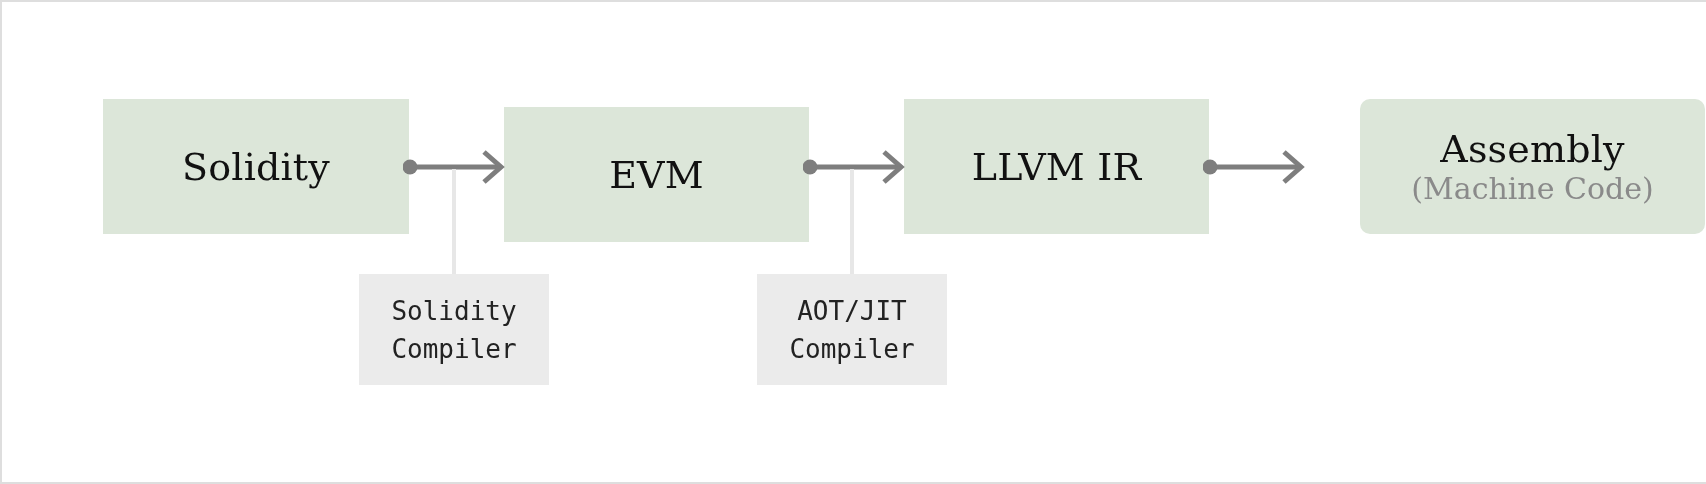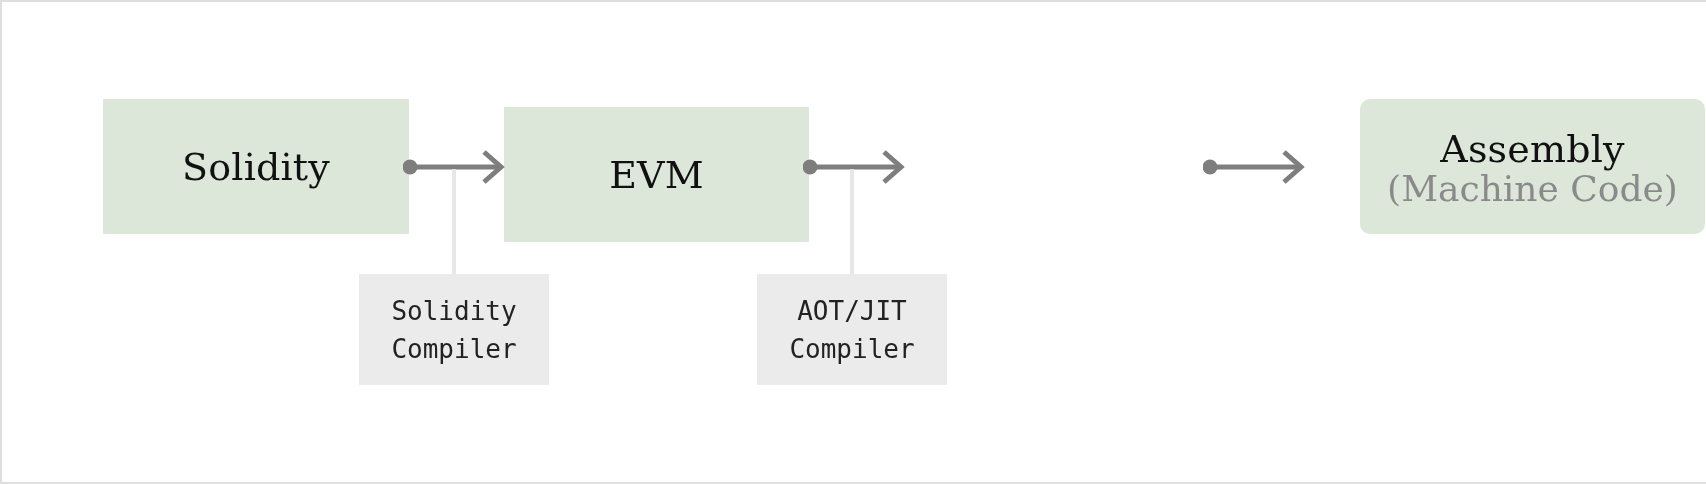--- a/index.html
+++ b/index.html
@@ -31,21 +31,21 @@
   }
   .node-label {
     font-family: "DejaVu Serif", serif;
     font-size: 38px;
     line-height: 44px;
     color: var(--node-text, #111111);
     letter-spacing: 0.2px;
   }
   .node-sublabel {
     font-family: "DejaVu Serif", serif;
-    font-size: 36px;
+    font-size: 30px;
     line-height: 36px;
     color: var(--node-subtext, #8a8a8a);
   }
   .node-solidity { left: 101px; width: 306px; }
   .node-evm      { left: 502px; width: 305px; margin-top: 8px; }
   .node-llvm-ir  { left: 902px; width: 305px; }
   .node-assembly { left: 1358px; width: 345px; border-radius: 10px; }
 
   .flow-arrow {
     position: absolute;
@@ -94,20 +94,23 @@
 <body>
 
 <div class="frame">
 
   <div class="node node-solidity">
     <span class="node-label">Solidity</span>
   </div>
   <div class="node node-evm">
     <span class="node-label">EVM</span>
   </div>
+  <div class="node node-llvm-ir">
+    <span class="node-label">LLVM IR</span>
+  </div>
   <div class="node node-assembly">
     <span class="node-label">Assembly</span>
     <span class="node-sublabel">(Machine Code)</span>
   </div>
 
   <svg class="flow-arrow arrow-1" viewBox="0 0 104 44">
     <circle cx="7" cy="22" r="7.5" fill="currentColor"></circle>
     <line x1="7" y1="22" x2="98" y2="22" stroke="currentColor" stroke-width="5"></line>
     <path d="M81 7 L98 22 L81 37" fill="none" stroke="currentColor" stroke-width="5"></path>
   </svg>

